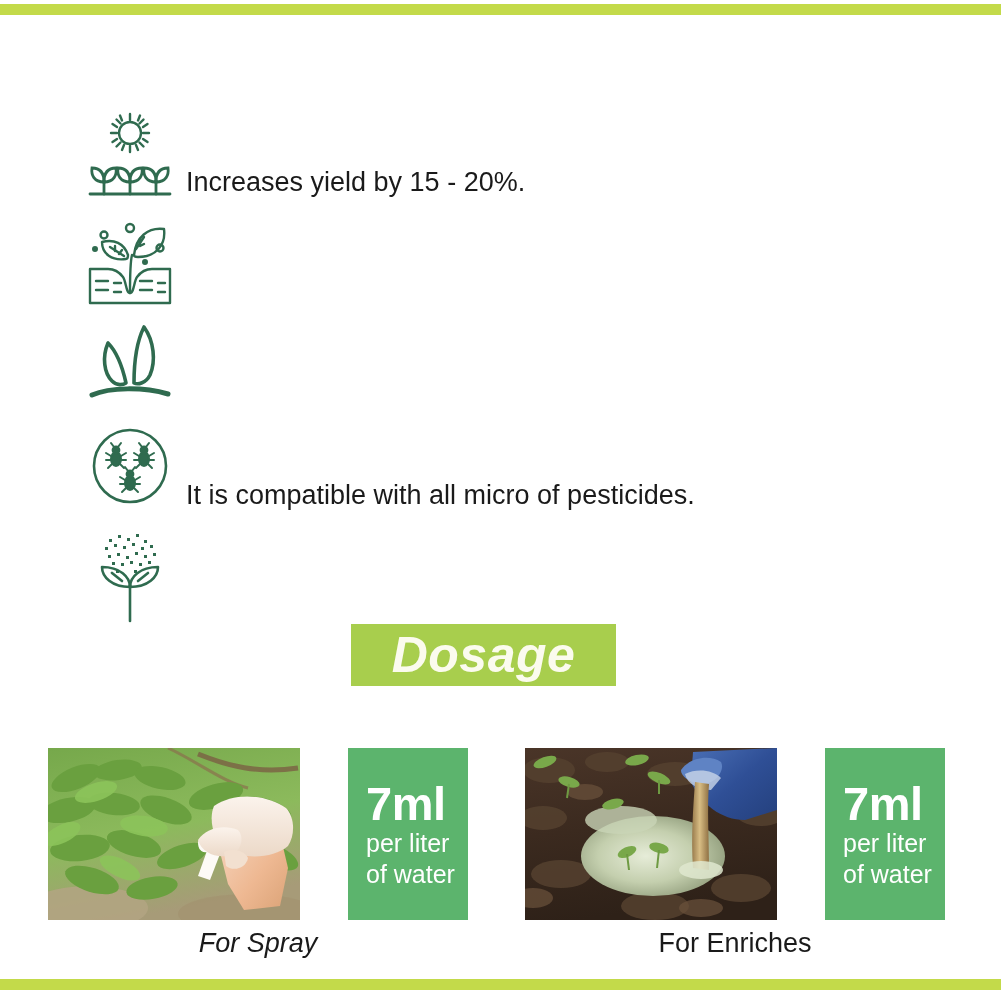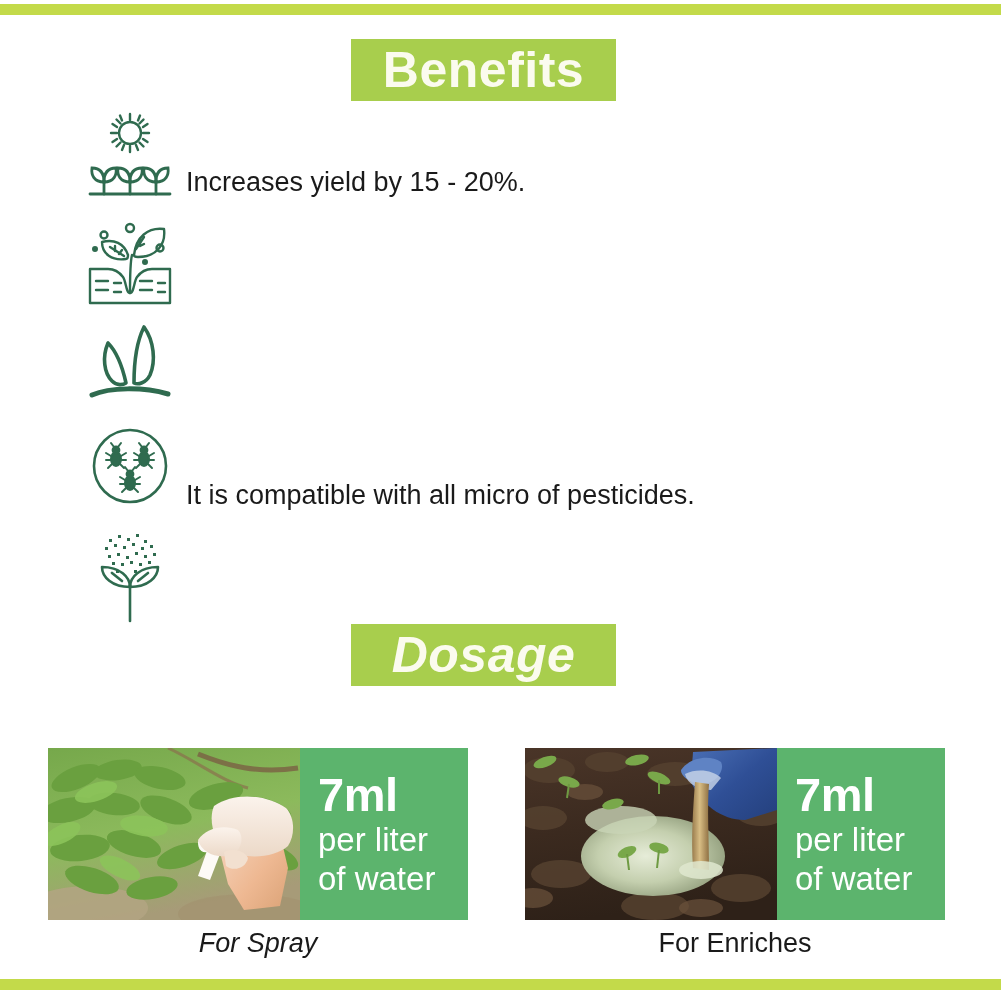--- a/index.html
+++ b/index.html
@@ -90,20 +90,21 @@
   .row-h-97 .benefit-icon { height: 97px; }
   .row-h-100 .benefit-icon { height: 100px; }
 
   
   .dosage-card {
     position: absolute;
     top: 748px;
     width: 420px;
     height: 172px;
     display: flex;
+    gap: 48px;
   }
   #dosage-card-spray { left: 48px; }
   #dosage-card-drench { left: 525px; }
 
   .card-photo {
     width: 252px;
     height: 172px;
     overflow: hidden;
     position: relative;
   }
@@ -118,21 +119,21 @@
   }
   .panel-amount {
     color: #ffffff;
     font-size: 47px;
     font-weight: bold;
     line-height: 1.02;
     letter-spacing: -0.5px;
   }
   .panel-sub {
     color: #ffffff;
-    font-size: 33px;
+    font-size: 25px;
     line-height: 1.1;
     margin-top: 3px;
   }
 
   .card-caption {
     position: absolute;
     top: 928px;
     width: 420px;
     text-align: center;
     color: #1a1a1a;
@@ -144,23 +145,20 @@
   svg { display: block; }
 </style>
 </head>
 <body>
 
 <div id="page">
 
   <div class="accent-bar top"></div>
   <div class="accent-bar bottom"></div>
 
-  <div class="banner" id="banner-benefits">
-    <span class="banner-text">Benefits</span>
-  </div>
 
   <div id="benefits-list">
 
     <div class="benefit-row row-h-95">
       <div class="benefit-icon">
         <svg width="96" height="90" viewBox="0 0 96 90">
           <g fill="none" stroke="#2f6b4f" stroke-width="2.4" stroke-linecap="round">
             <circle cx="48" cy="24" r="11"></circle>
             <line x1="48" y1="5" x2="48" y2="11"></line>
             <line x1="48" y1="37" x2="48" y2="43"></line>

